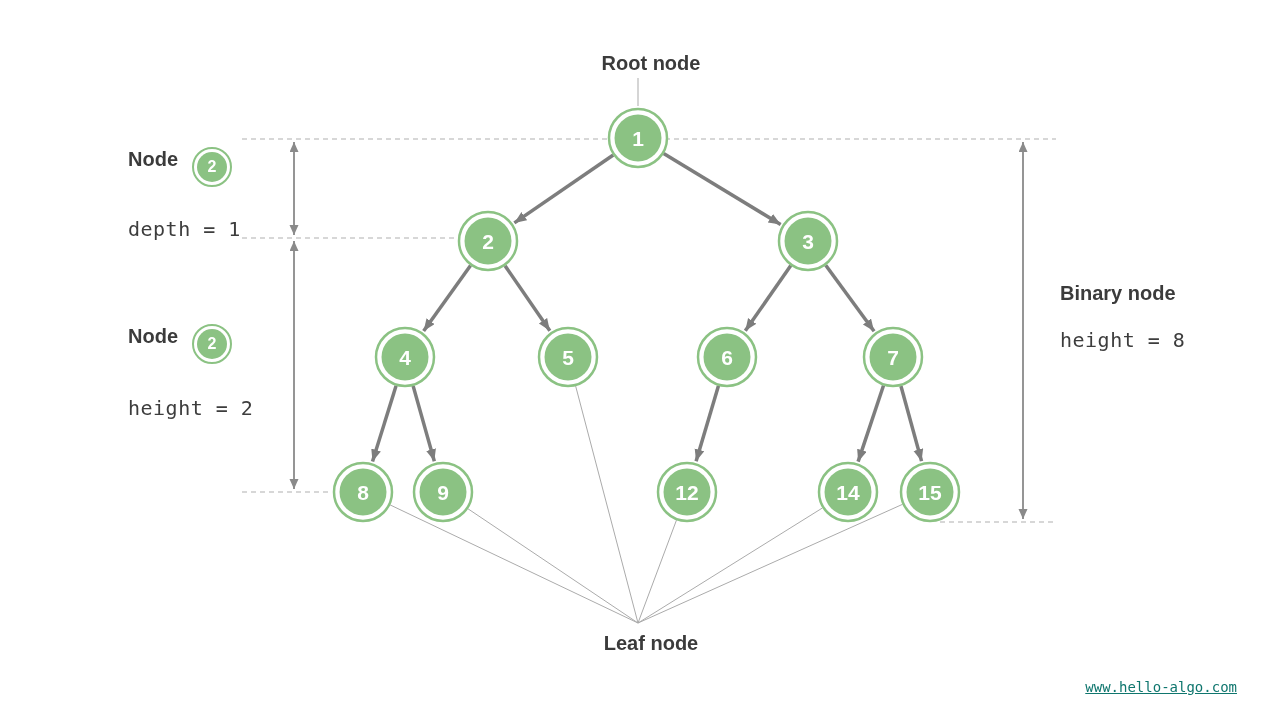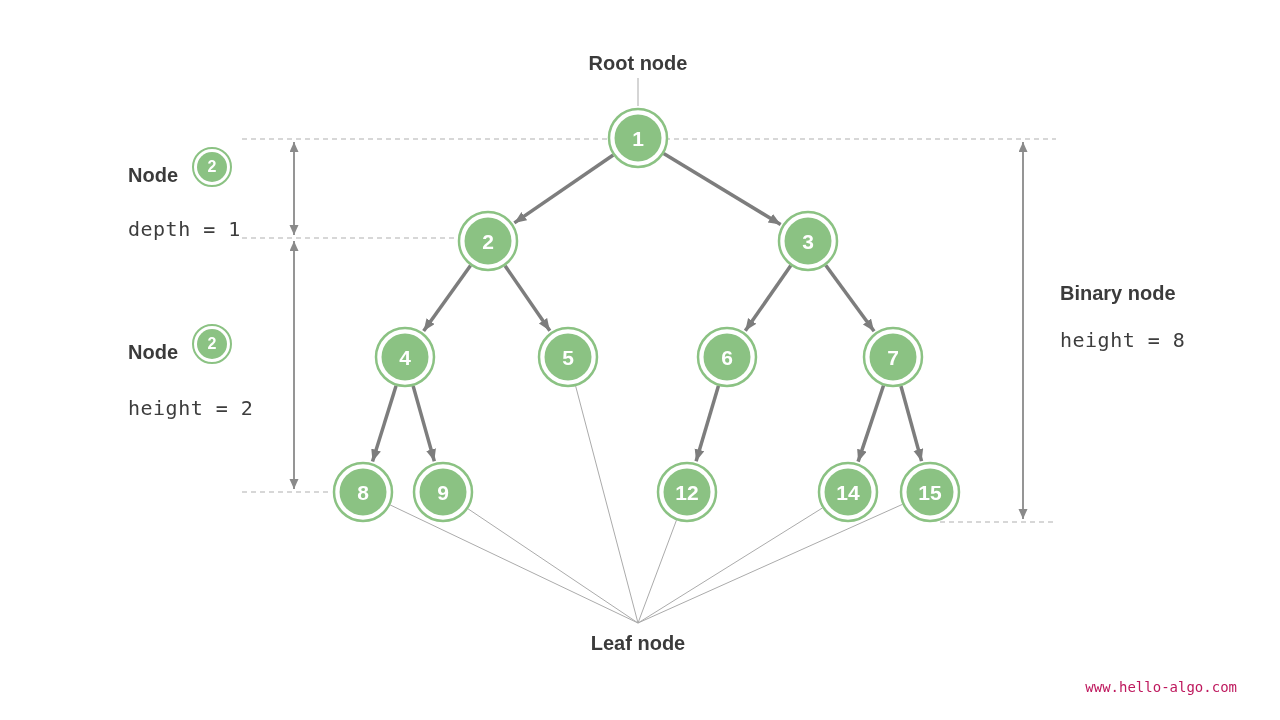--- a/index.html
+++ b/index.html
@@ -9,41 +9,41 @@
     background:#ffffff;
     overflow:hidden;
     font-family:"Liberation Sans", sans-serif;
   }
   #diagram-svg{position:absolute;left:0;top:0;}
   .abs{position:absolute;}
   .title-label{
     font-size:20px;font-weight:bold;color:#3b3b3b;
     line-height:24px;white-space:nowrap;
   }
-  .centered{transform:translateX(-50%);}
+  .centered{transform:translateX(-50%);margin-left:13px;}
   .mono{
     font-family:"DejaVu Sans Mono", monospace;
     font-weight:normal;font-size:20px;color:#3d3d3d;
     line-height:26px;white-space:nowrap;letter-spacing:0.5px;margin-top:12px;
   }
-  .label-row{display:flex;align-items:flex-end;gap:14px;}
+  .label-row{display:flex;align-items:flex-start;gap:14px;}
   .badge{
     width:36px;height:36px;border-radius:50%;
     border:2.5px solid #8BC283;background:#ffffff;
     display:flex;align-items:center;justify-content:center;
   }
   .badge-inner{
     width:30px;height:30px;border-radius:50%;
     background:#8BC283;color:#ffffff;
     font-size:16px;font-weight:bold;
     display:flex;align-items:center;justify-content:center;
   }
   .watermark{
     font-family:"DejaVu Sans Mono", monospace;
-    font-size:14px;color:#be185d;line-height:18px;white-space:nowrap;
+    font-size:14px;color:#0f766e;line-height:18px;white-space:nowrap;text-decoration:underline;
   }
 </style>
 </head>
 <body>
 
 <div id="canvas">
 
   <svg id="diagram-svg" width="1280" height="720">
       <defs>
         <marker id="edge-arrow" markerUnits="userSpaceOnUse" markerWidth="14" markerHeight="12" refX="12" refY="5" orient="auto">

